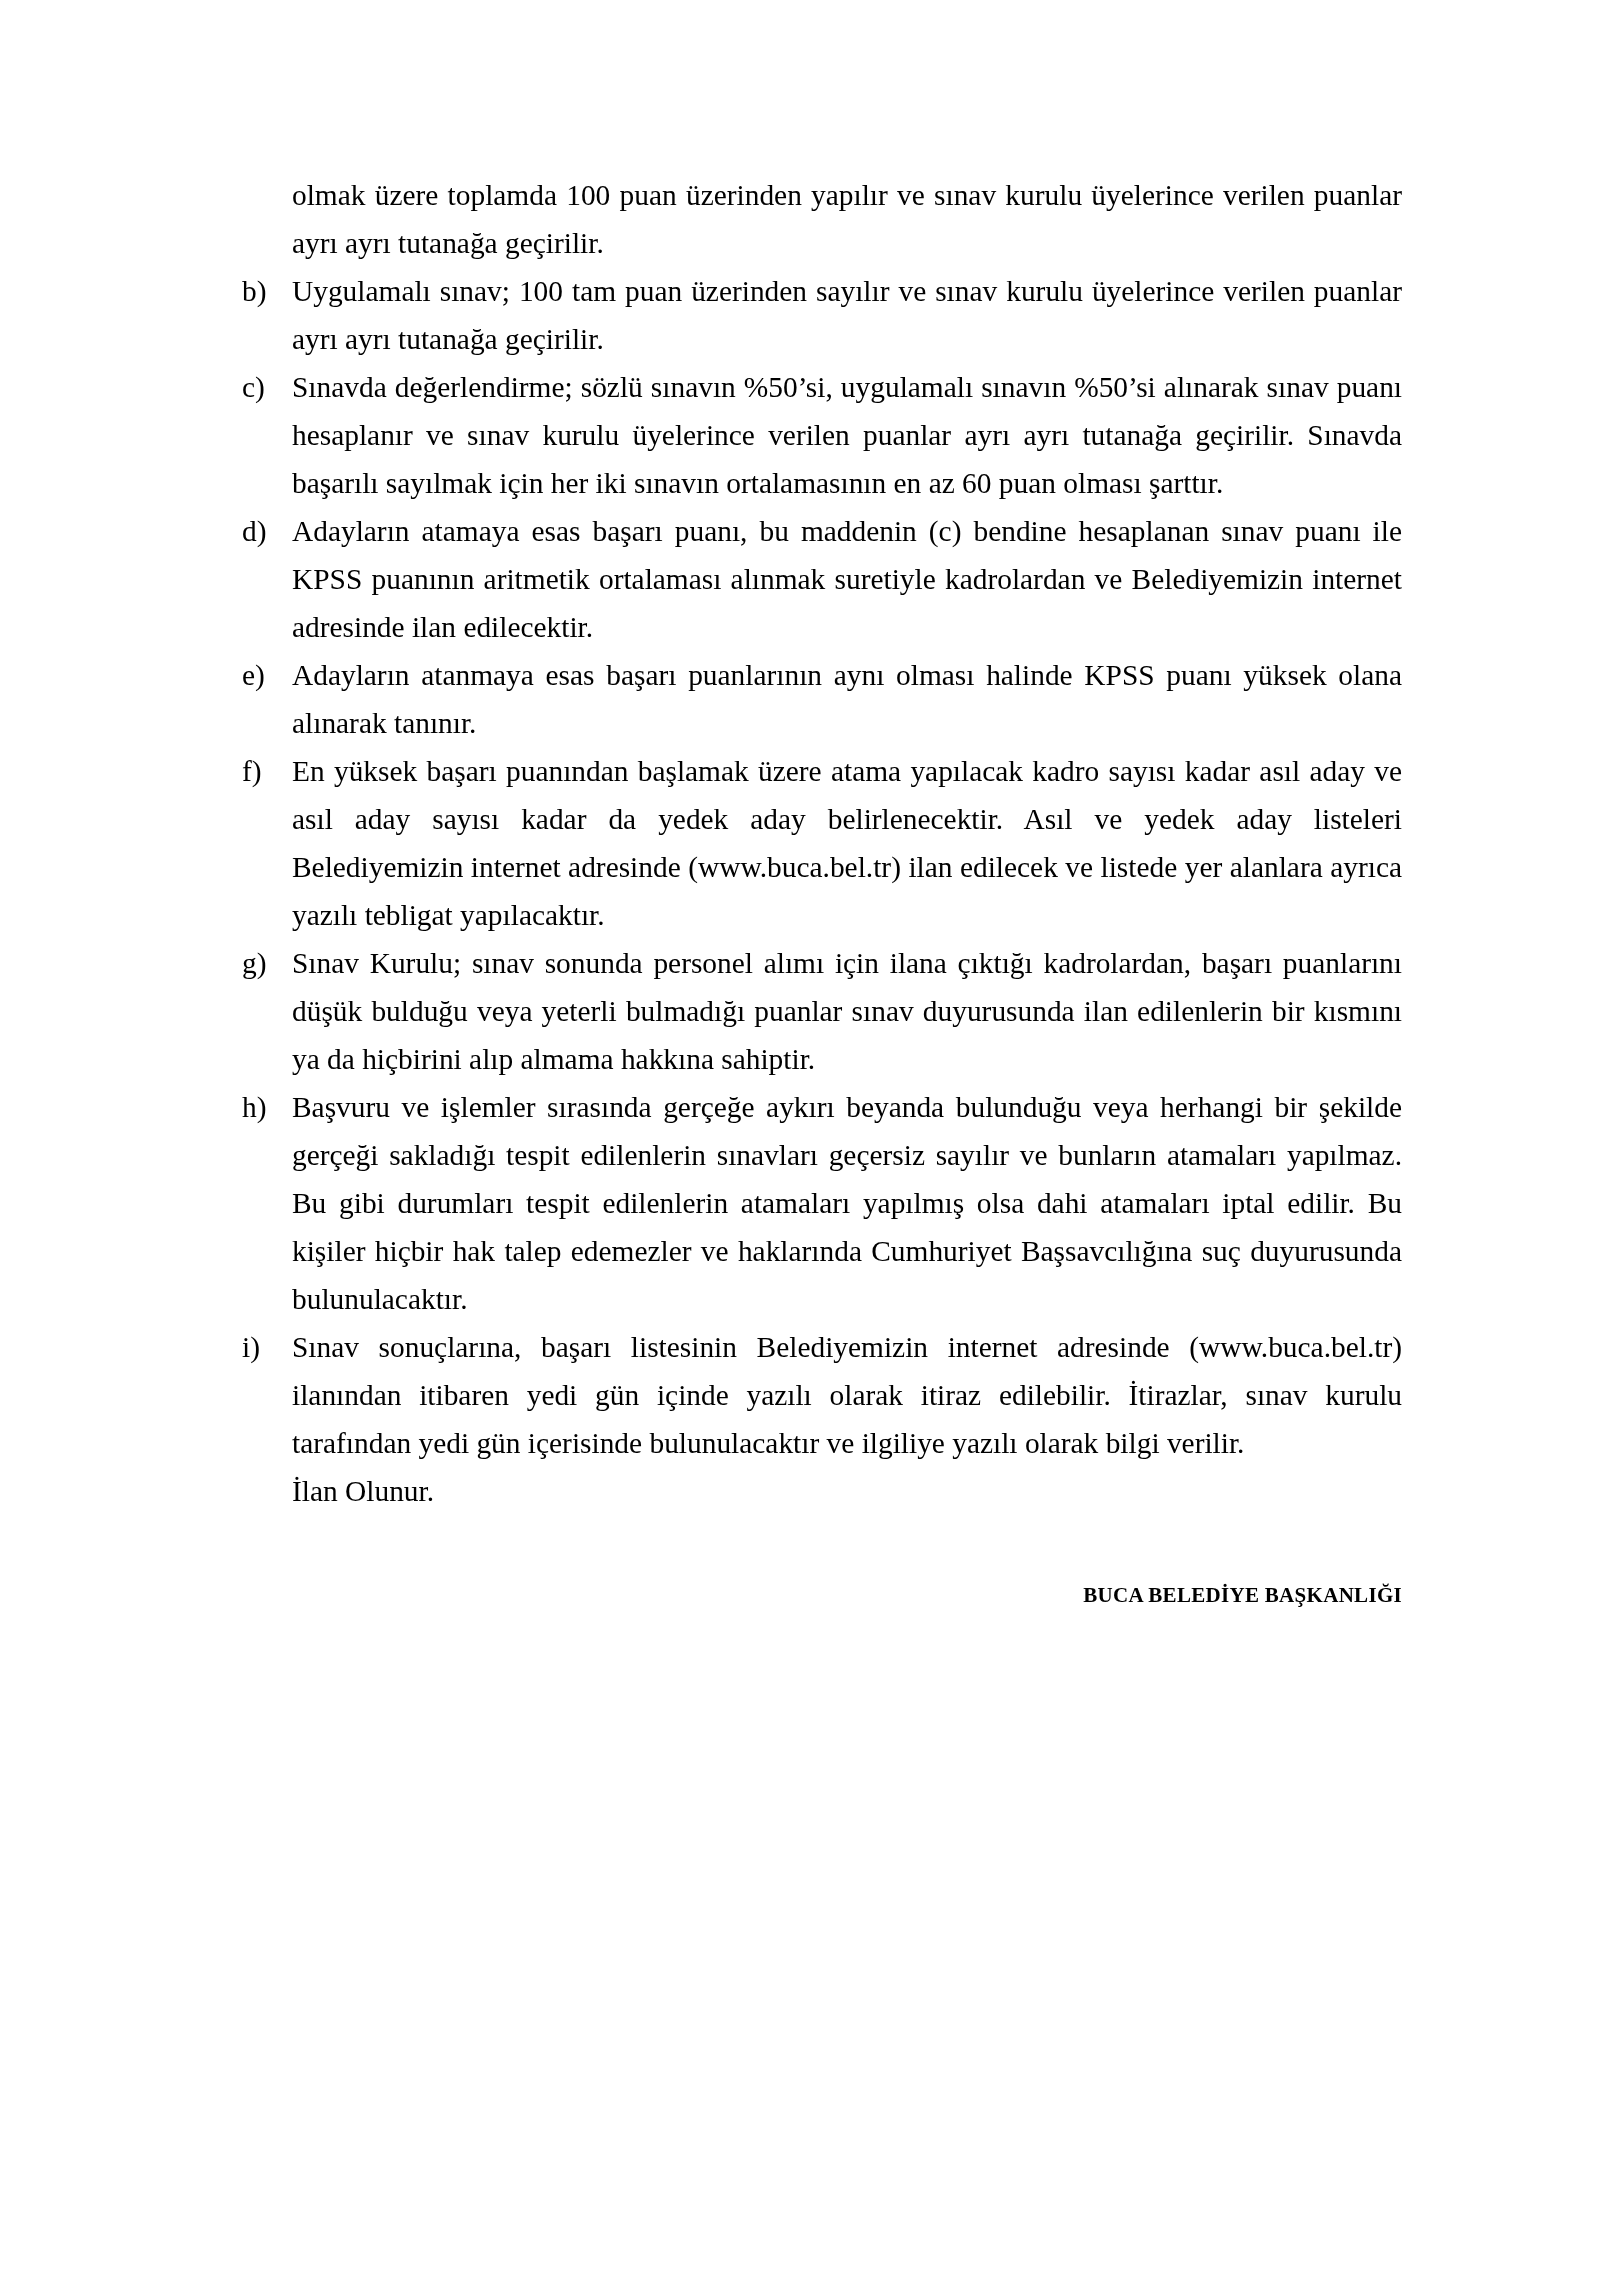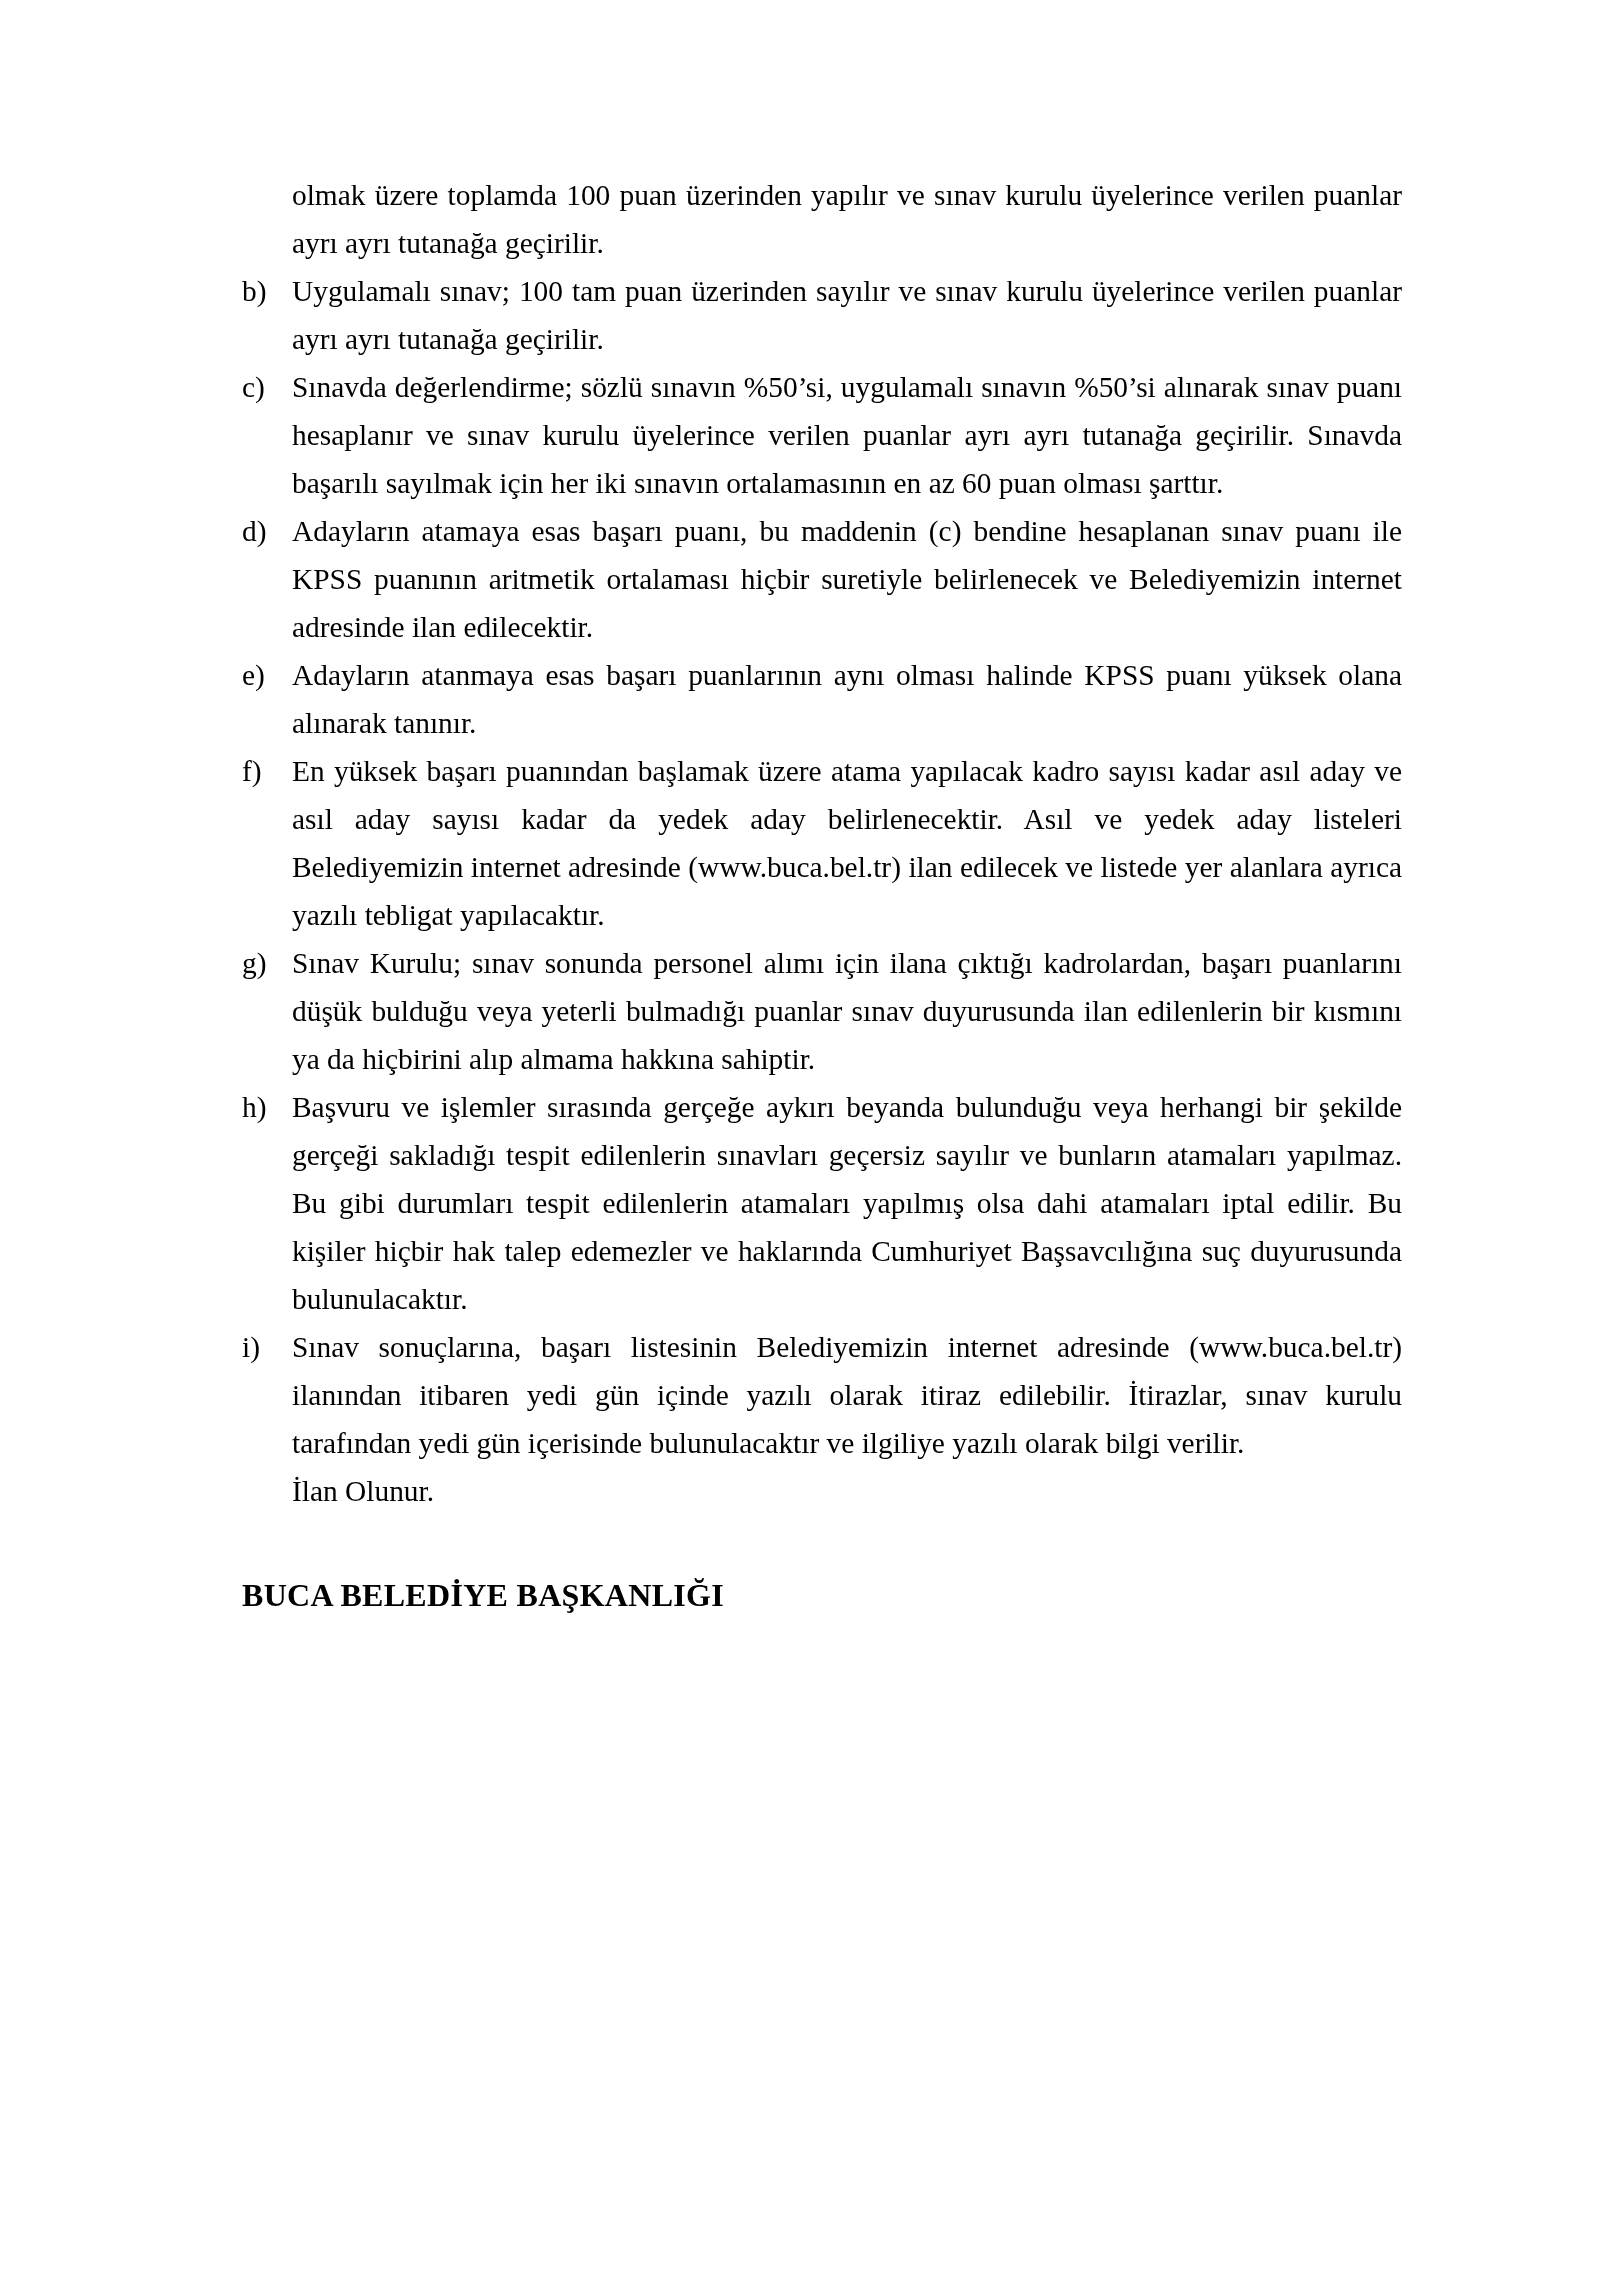--- a/index.html
+++ b/index.html
@@ -66,22 +66,22 @@
   .closing-line {
     margin: 0 0 0 50px;
     font-size: 29.4px;
     line-height: 48px;
     text-align: left;
   }
 
   .signature {
     margin: 56px 0 0 0;
     padding-right: 0px;
-    text-align: left;
-    font-size: 32px;
+    text-align: right;
+    font-size: 21px;
     line-height: 48px;
     font-weight: bold;
     letter-spacing: 0.3px;
   }
 </style>
 </head>
 <body>
 
 <div class="page">
   <div class="content">
@@ -95,21 +95,21 @@
         <span class="body">Uygulamalı sınav; 100 tam puan üzerinden sayılır ve sınav kurulu üyelerince verilen puanlar ayrı ayrı tutanağa geçirilir.</span>
       </li>
 
       <li>
         <span class="marker">c)</span>
         <span class="body">Sınavda değerlendirme; sözlü sınavın %50’si, uygulamalı sınavın %50’si alınarak sınav puanı hesaplanır ve sınav kurulu üyelerince verilen puanlar ayrı ayrı tutanağa geçirilir. Sınavda başarılı sayılmak için her iki sınavın ortalamasının en az 60 puan olması şarttır.</span>
       </li>
 
       <li>
         <span class="marker">d)</span>
-        <span class="body">Adayların atamaya esas başarı puanı, bu maddenin (c) bendine hesaplanan sınav puanı ile KPSS puanının aritmetik ortalaması hiçbir suretiyle belirlenecek ve Belediyemizin internet adresinde ilan edilecektir.</span>
+        <span class="body">Adayların atamaya esas başarı puanı, bu maddenin (c) bendine hesaplanan sınav puanı ile KPSS puanının aritmetik ortalaması alınmak suretiyle kadrolardan ve Belediyemizin internet adresinde ilan edilecektir.</span>
       </li>
 
       <li>
         <span class="marker">e)</span>
         <span class="body">Adayların atanmaya esas başarı puanlarının aynı olması halinde KPSS puanı yüksek olana alınarak tanınır.</span>
       </li>
 
       <li>
         <span class="marker">f)</span>
         <span class="body">En yüksek başarı puanından başlamak üzere atama yapılacak kadro sayısı kadar asıl aday ve asıl aday sayısı kadar da yedek aday belirlenecektir. Asıl ve yedek aday listeleri Belediyemizin internet adresinde (www.buca.bel.tr) ilan edilecek ve listede yer alanlara ayrıca yazılı tebligat yapılacaktır.</span>

